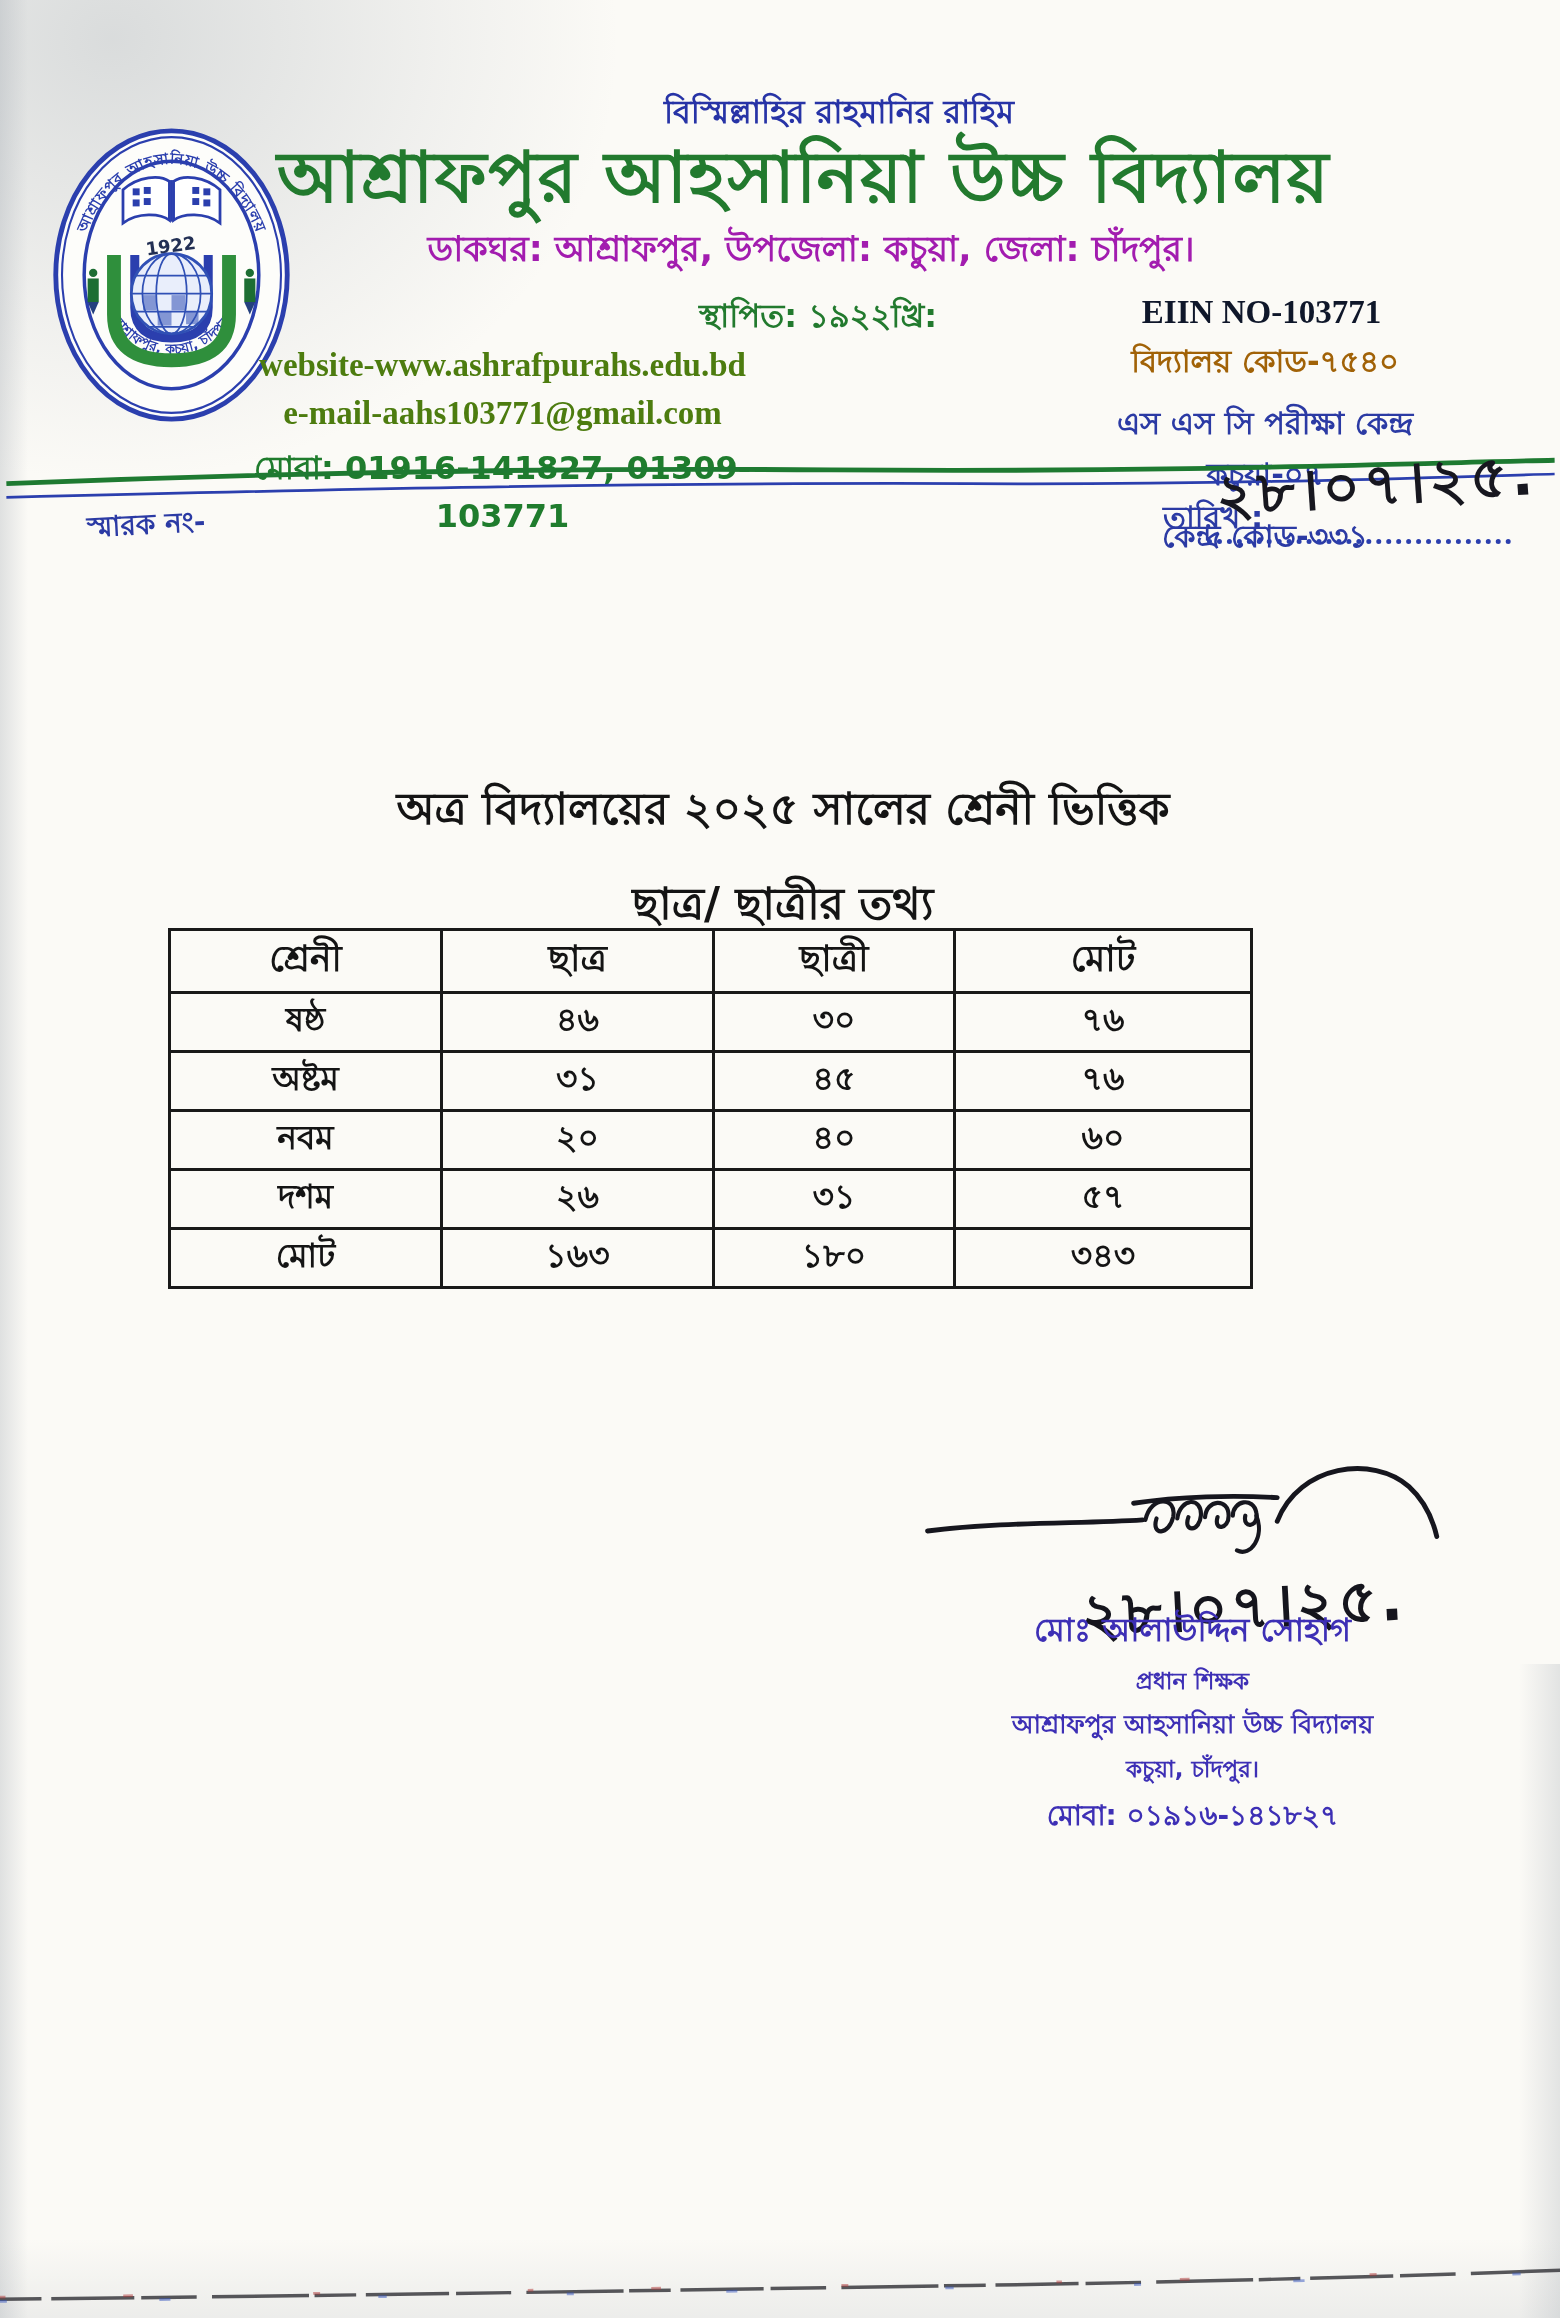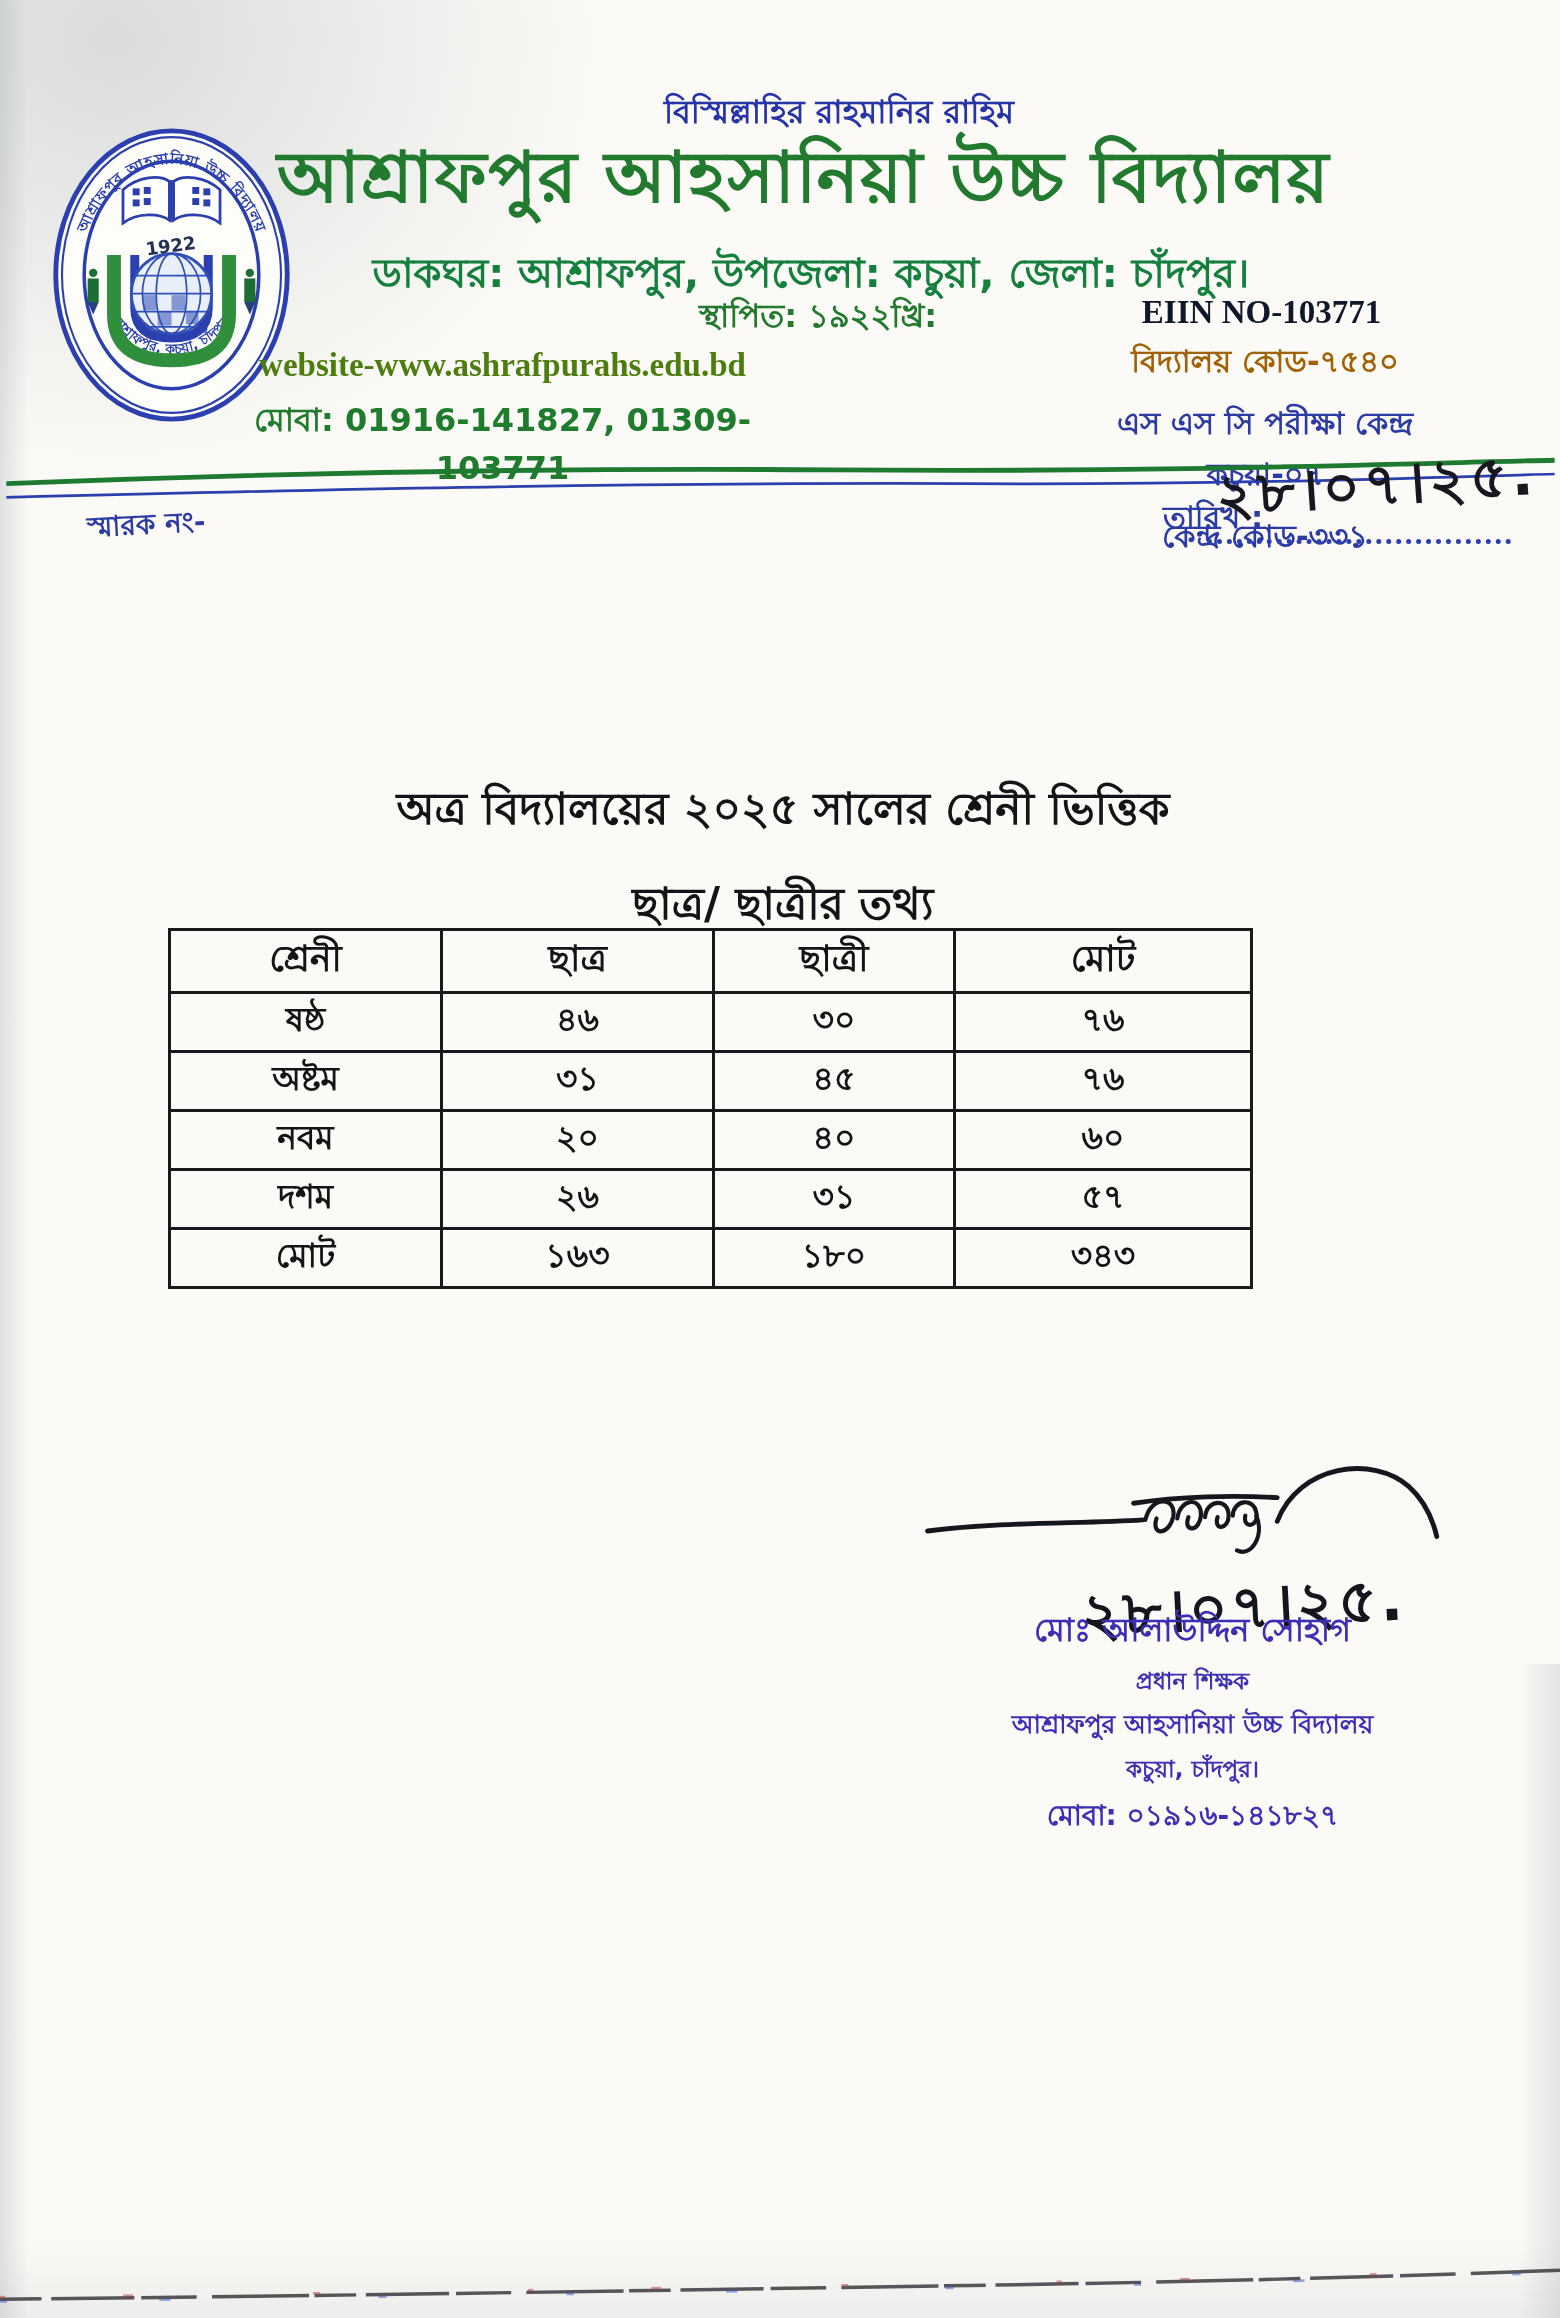--- a/index.html
+++ b/index.html
@@ -18,22 +18,22 @@
   .shade-rightedge{right:0;top:1664px;width:42px;height:655px;
     background:linear-gradient(to left, rgba(150,158,168,.25), transparent);}
   .shade-bottom{left:0;top:2239px;width:1561px;height:80px;
     background:linear-gradient(to bottom, transparent, rgba(170,176,184,.18));}
 
   
   .bismillah{left:347px;top:87px;width:984px;text-align:center;
     font-size:32px;font-weight:bold;color:#2733a6;}
   .school-name{left:263px;top:123px;width:1081px;text-align:center;
     font-size:71px;font-weight:bold;color:#227a2e;letter-spacing:1.4px;}
-  .address{left:298px;top:242px;width:1026px;text-align:center;
-    font-size:40px;font-weight:bold;color:#15803d;}
+  .address{left:298px;top:222px;width:1026px;text-align:center;
+    font-size:35px;font-weight:bold;color:#a21caf;}
   .established{left:506px;top:291px;width:624px;text-align:center;
     font-size:32px;font-weight:bold;color:#227a2e;}
   .eiin{left:1130px;top:294px;width:263px;text-align:center;
     font-family:"Liberation Serif",serif;font-size:33px;font-weight:bold;color:#0f172a;}
   .right-block{left:1078px;top:338px;width:374px;text-align:center;}
   .rb-line{font-size:30.5px;font-weight:bold;margin-bottom:11px;}
   .rb-green{color:#a16207;}
   .rb-blue{color:#2b3aa4;}
   .left-block{left:222px;top:347px;width:561px;text-align:center;}
   .lb-line{font-weight:bold;margin-bottom:11px;}
@@ -156,20 +156,21 @@
 <div class="abs eiin">EIIN NO-103771</div>
 
 <div class="abs right-block">
   <div class="rb-line rb-green">বিদ্যালয় কোড-৭৫৪০</div>
   <div class="rb-line rb-blue">এস এস সি পরীক্ষা কেন্দ্র কচুয়া-০৭</div>
   <div class="rb-line rb-blue">কেন্দ্র কোড-৩৩১</div>
 </div>
 
 <div class="abs left-block">
   <div class="lb-line lb-web">website-www.ashrafpurahs.edu.bd</div>
+  <div class="lb-line lb-mail">e-mail-aahs103771@gmail.com</div>
   <div class="lb-line lb-mob">মোবা: 01916-141827, 01309-103771</div>
 </div>
 
 <div class="abs" style="left:0;top:452px;width:1561px;height:55px;">
   <svg width="1561" height="55" viewBox="0 0 2252 80">
     <path d="M0,46 C300,34 700,22 1200,26 C1700,30 2050,16 2252,12" fill="none" stroke="#1e7a31" stroke-width="7"></path>
     <path d="M0,66 C400,56 900,44 1400,46 C1800,48 2100,36 2252,32" fill="none" stroke="#2b3fae" stroke-width="4"></path>
   </svg>
 </div>
 

